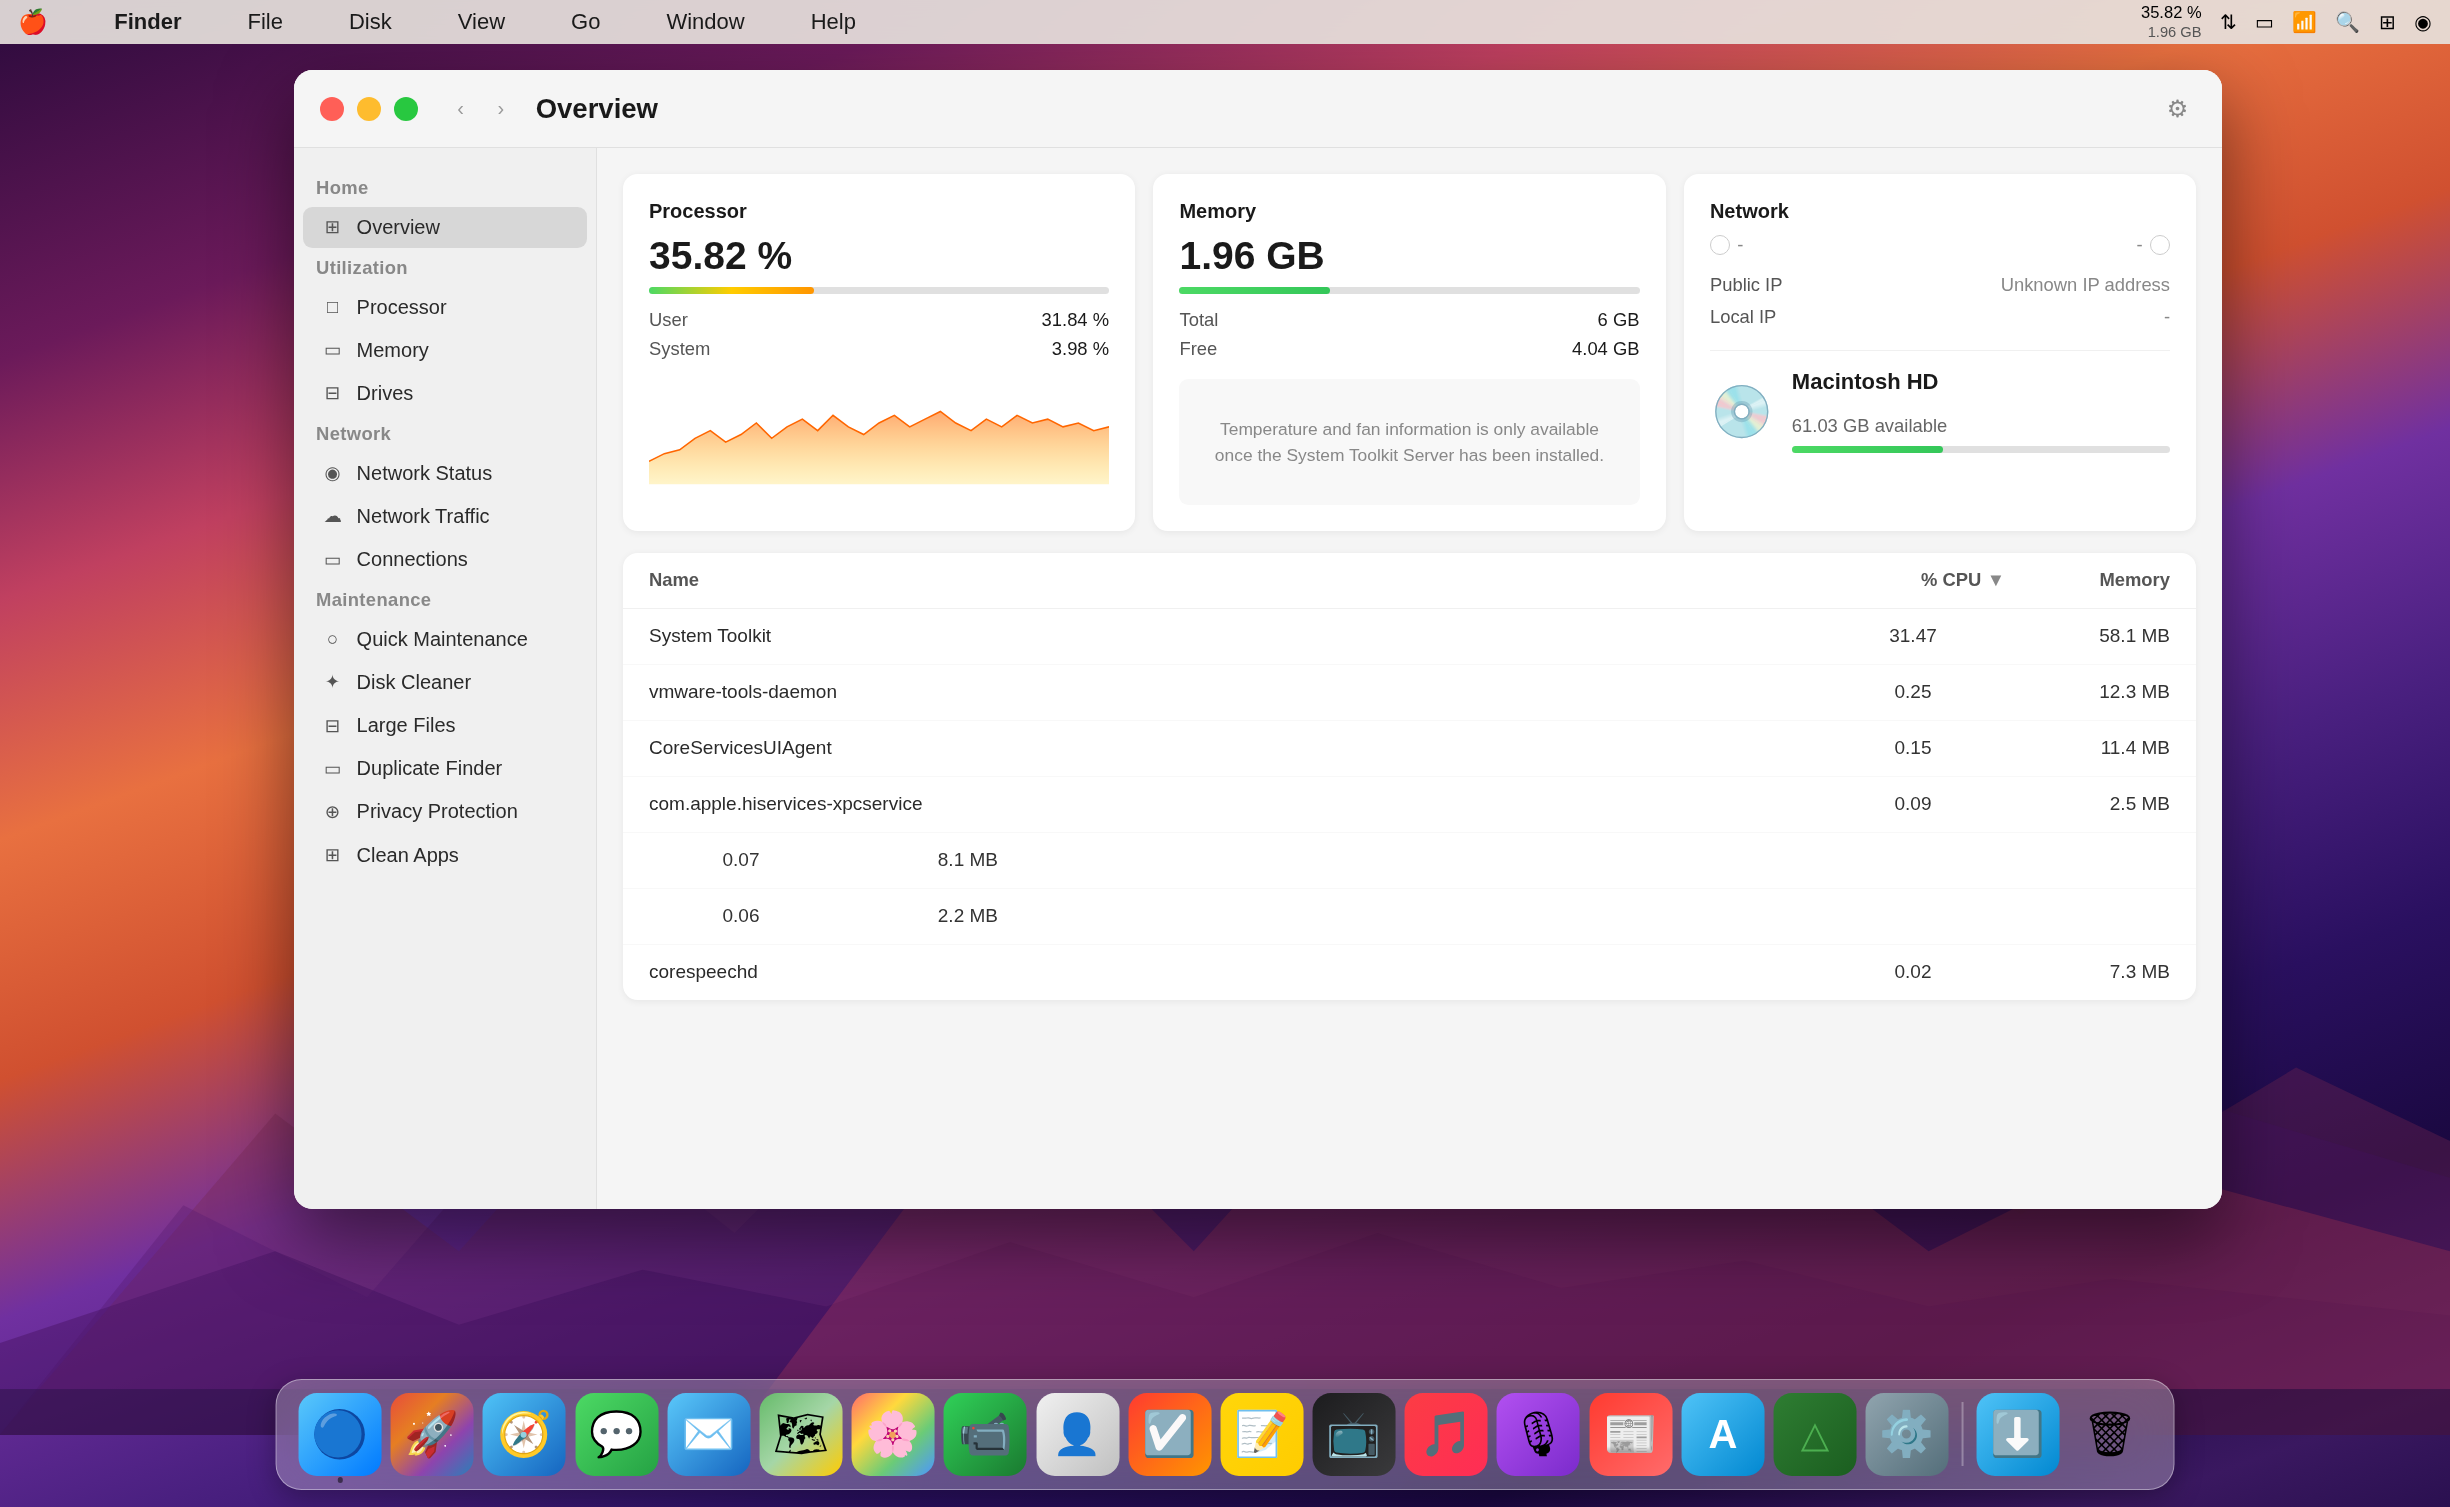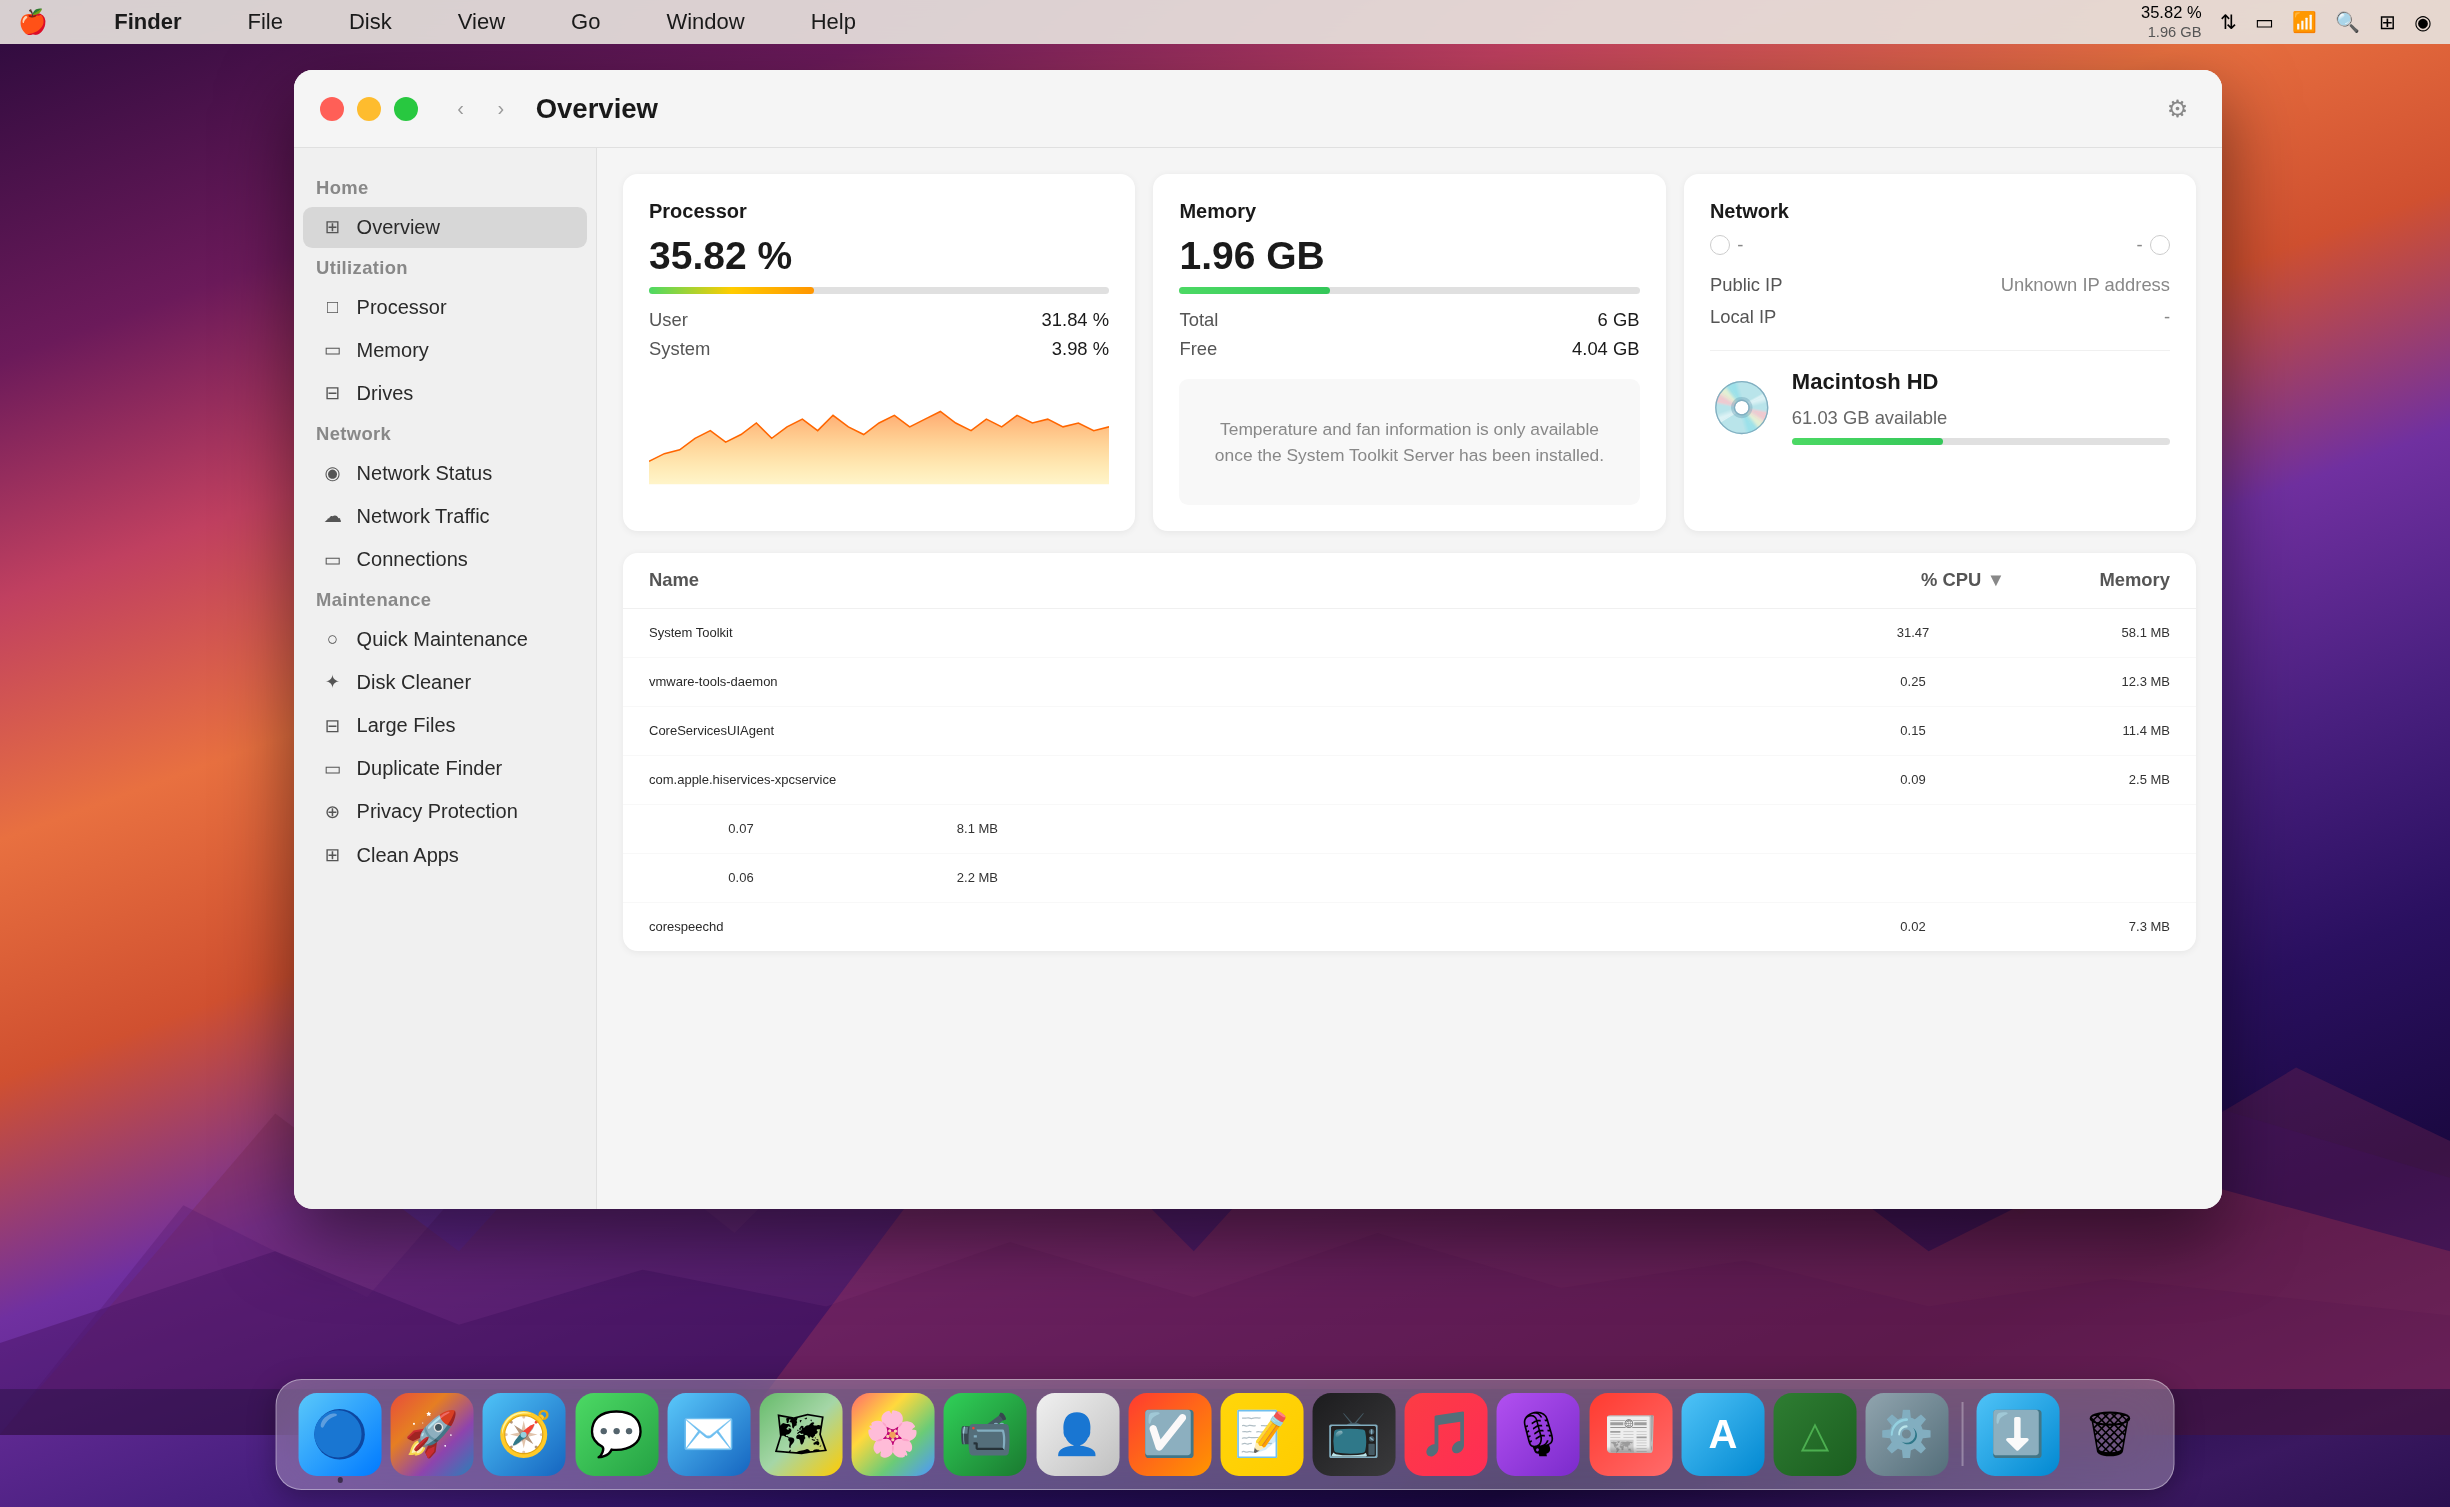--- a/index.html
+++ b/index.html
@@ -326,21 +326,21 @@
       padding: 22px;
     }
     .disk-icon {
       font-size: 51px;
     }
     .disk-info { flex: 1; }
     .disk-name {
       font-size: 22px;
       font-weight: 600;
       color: #1a1a1a;
-      margin-bottom: 12px;
+      margin-bottom: 20px;
     }
     .disk-free {
       font-size: 18.4px;
       color: #666;
       margin-bottom: 9.2px;
     }
     .disk-progress-bg {
       height: 7.3px;
       background: #e0e0e0;
       border-radius: 3.7px;
@@ -369,21 +369,21 @@
       color: #555;
     }
     .col-name { flex: 1; }
     .col-cpu { width: 184px; text-align: right; display: flex; align-items: center; justify-content: flex-end; gap: 5.5px; }
     .col-mem { width: 165px; text-align: right; }
     .sort-arrow { color: #888; }
     .process-row {
       display: flex;
       align-items: center;
       padding: 16.5px 26px;
-      font-size: 13px;
+      font-size: 19px;
       color: #2a2a2a;
       border-bottom: 0.9px solid #f8f8f8;
     }
     .process-row:last-child { border-bottom: none; }
     .process-name { flex: 1; }
     .process-cpu { width: 184px; text-align: center; color: #333; }
     .process-mem { width: 165px; text-align: right; color: #333; }
 
     
     .dock {

